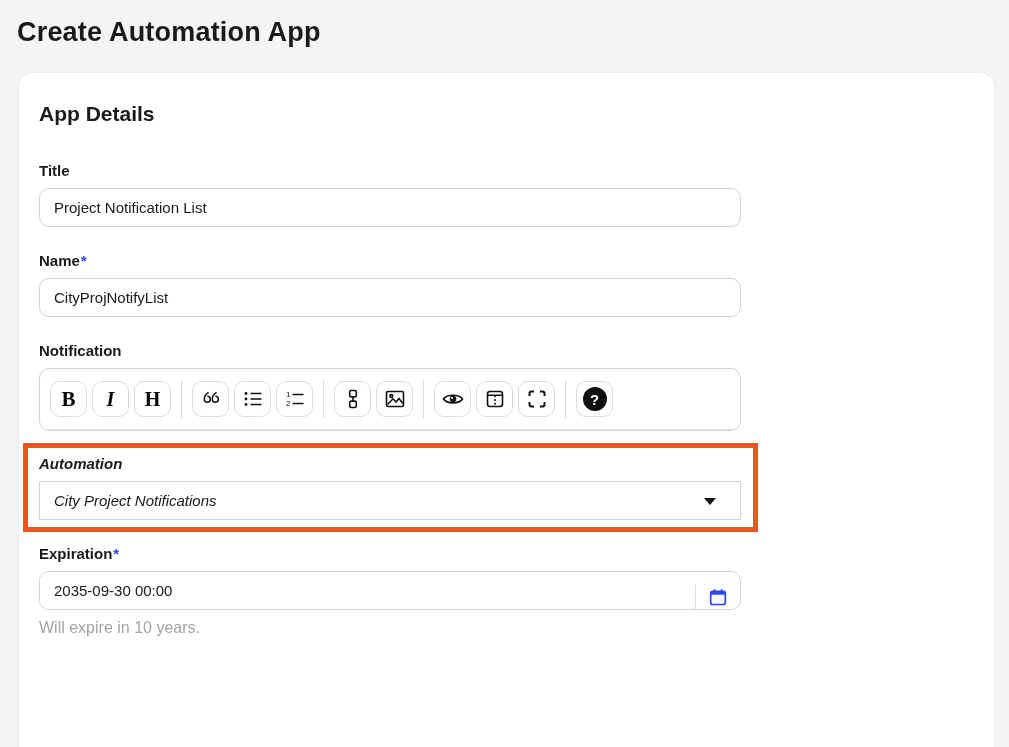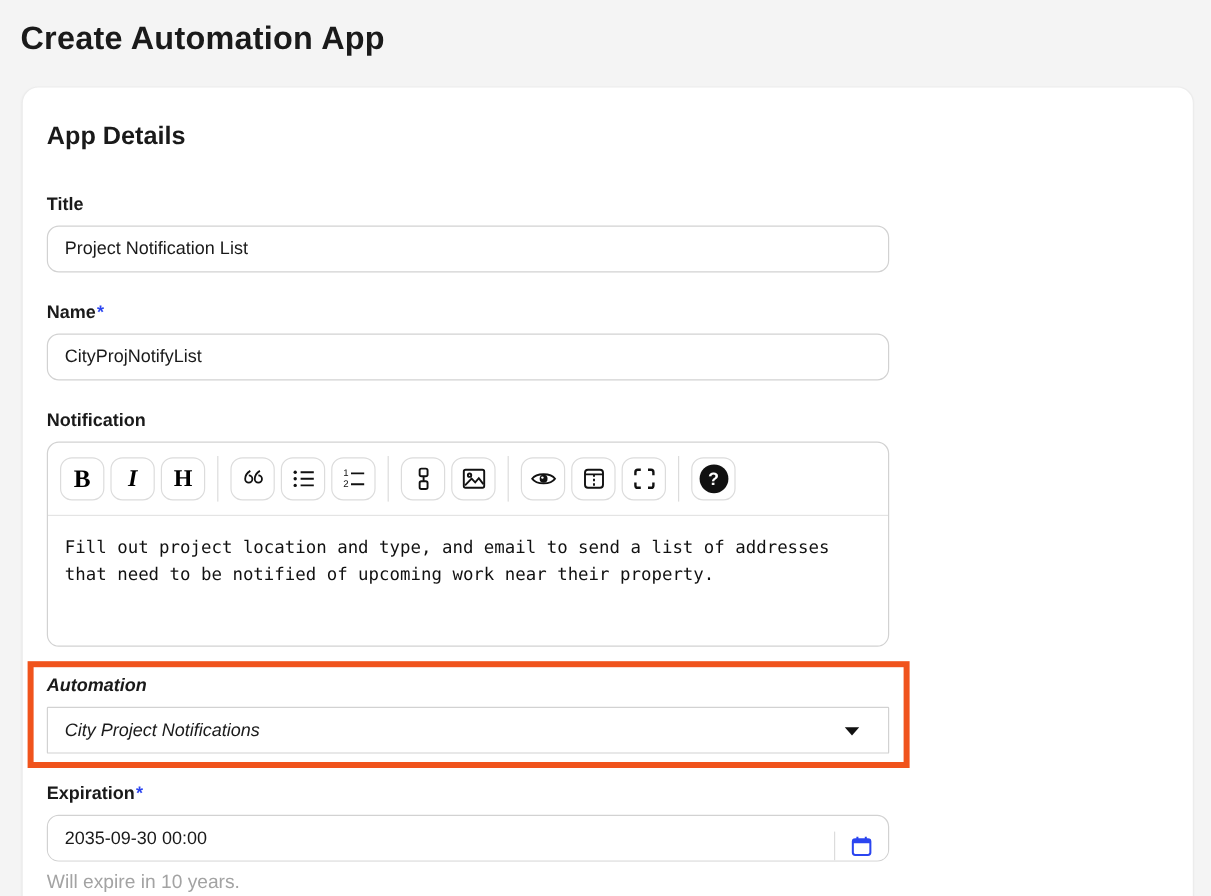--- a/index.html
+++ b/index.html
@@ -214,23 +214,20 @@
             <path d="M19.5 15 v2.5 a2 2 0 0 1 -2 2 H15"></path>
             <path d="M9 19.5 H6.5 a2 2 0 0 1 -2 -2 V15"></path>
           </svg>
         </button>
 
         <div class="tb-sep"></div>
 
         <button class="tb-btn">
           <span class="help-circle">?</span>
         </button>
-      </div>
-      <div class="editor-content">
-        <div class="inner">Fill out project location and type, and email to send a list of addresses that need to be notified of upcoming work near their property.</div>
       </div>
     </div>
   </div>
 
   <div class="highlight-box">
     <div class="field">
       <label class="field-label">Automation</label>
       <div class="select">
         <span>City Project Notifications</span>
         <span class="caret"></span>

